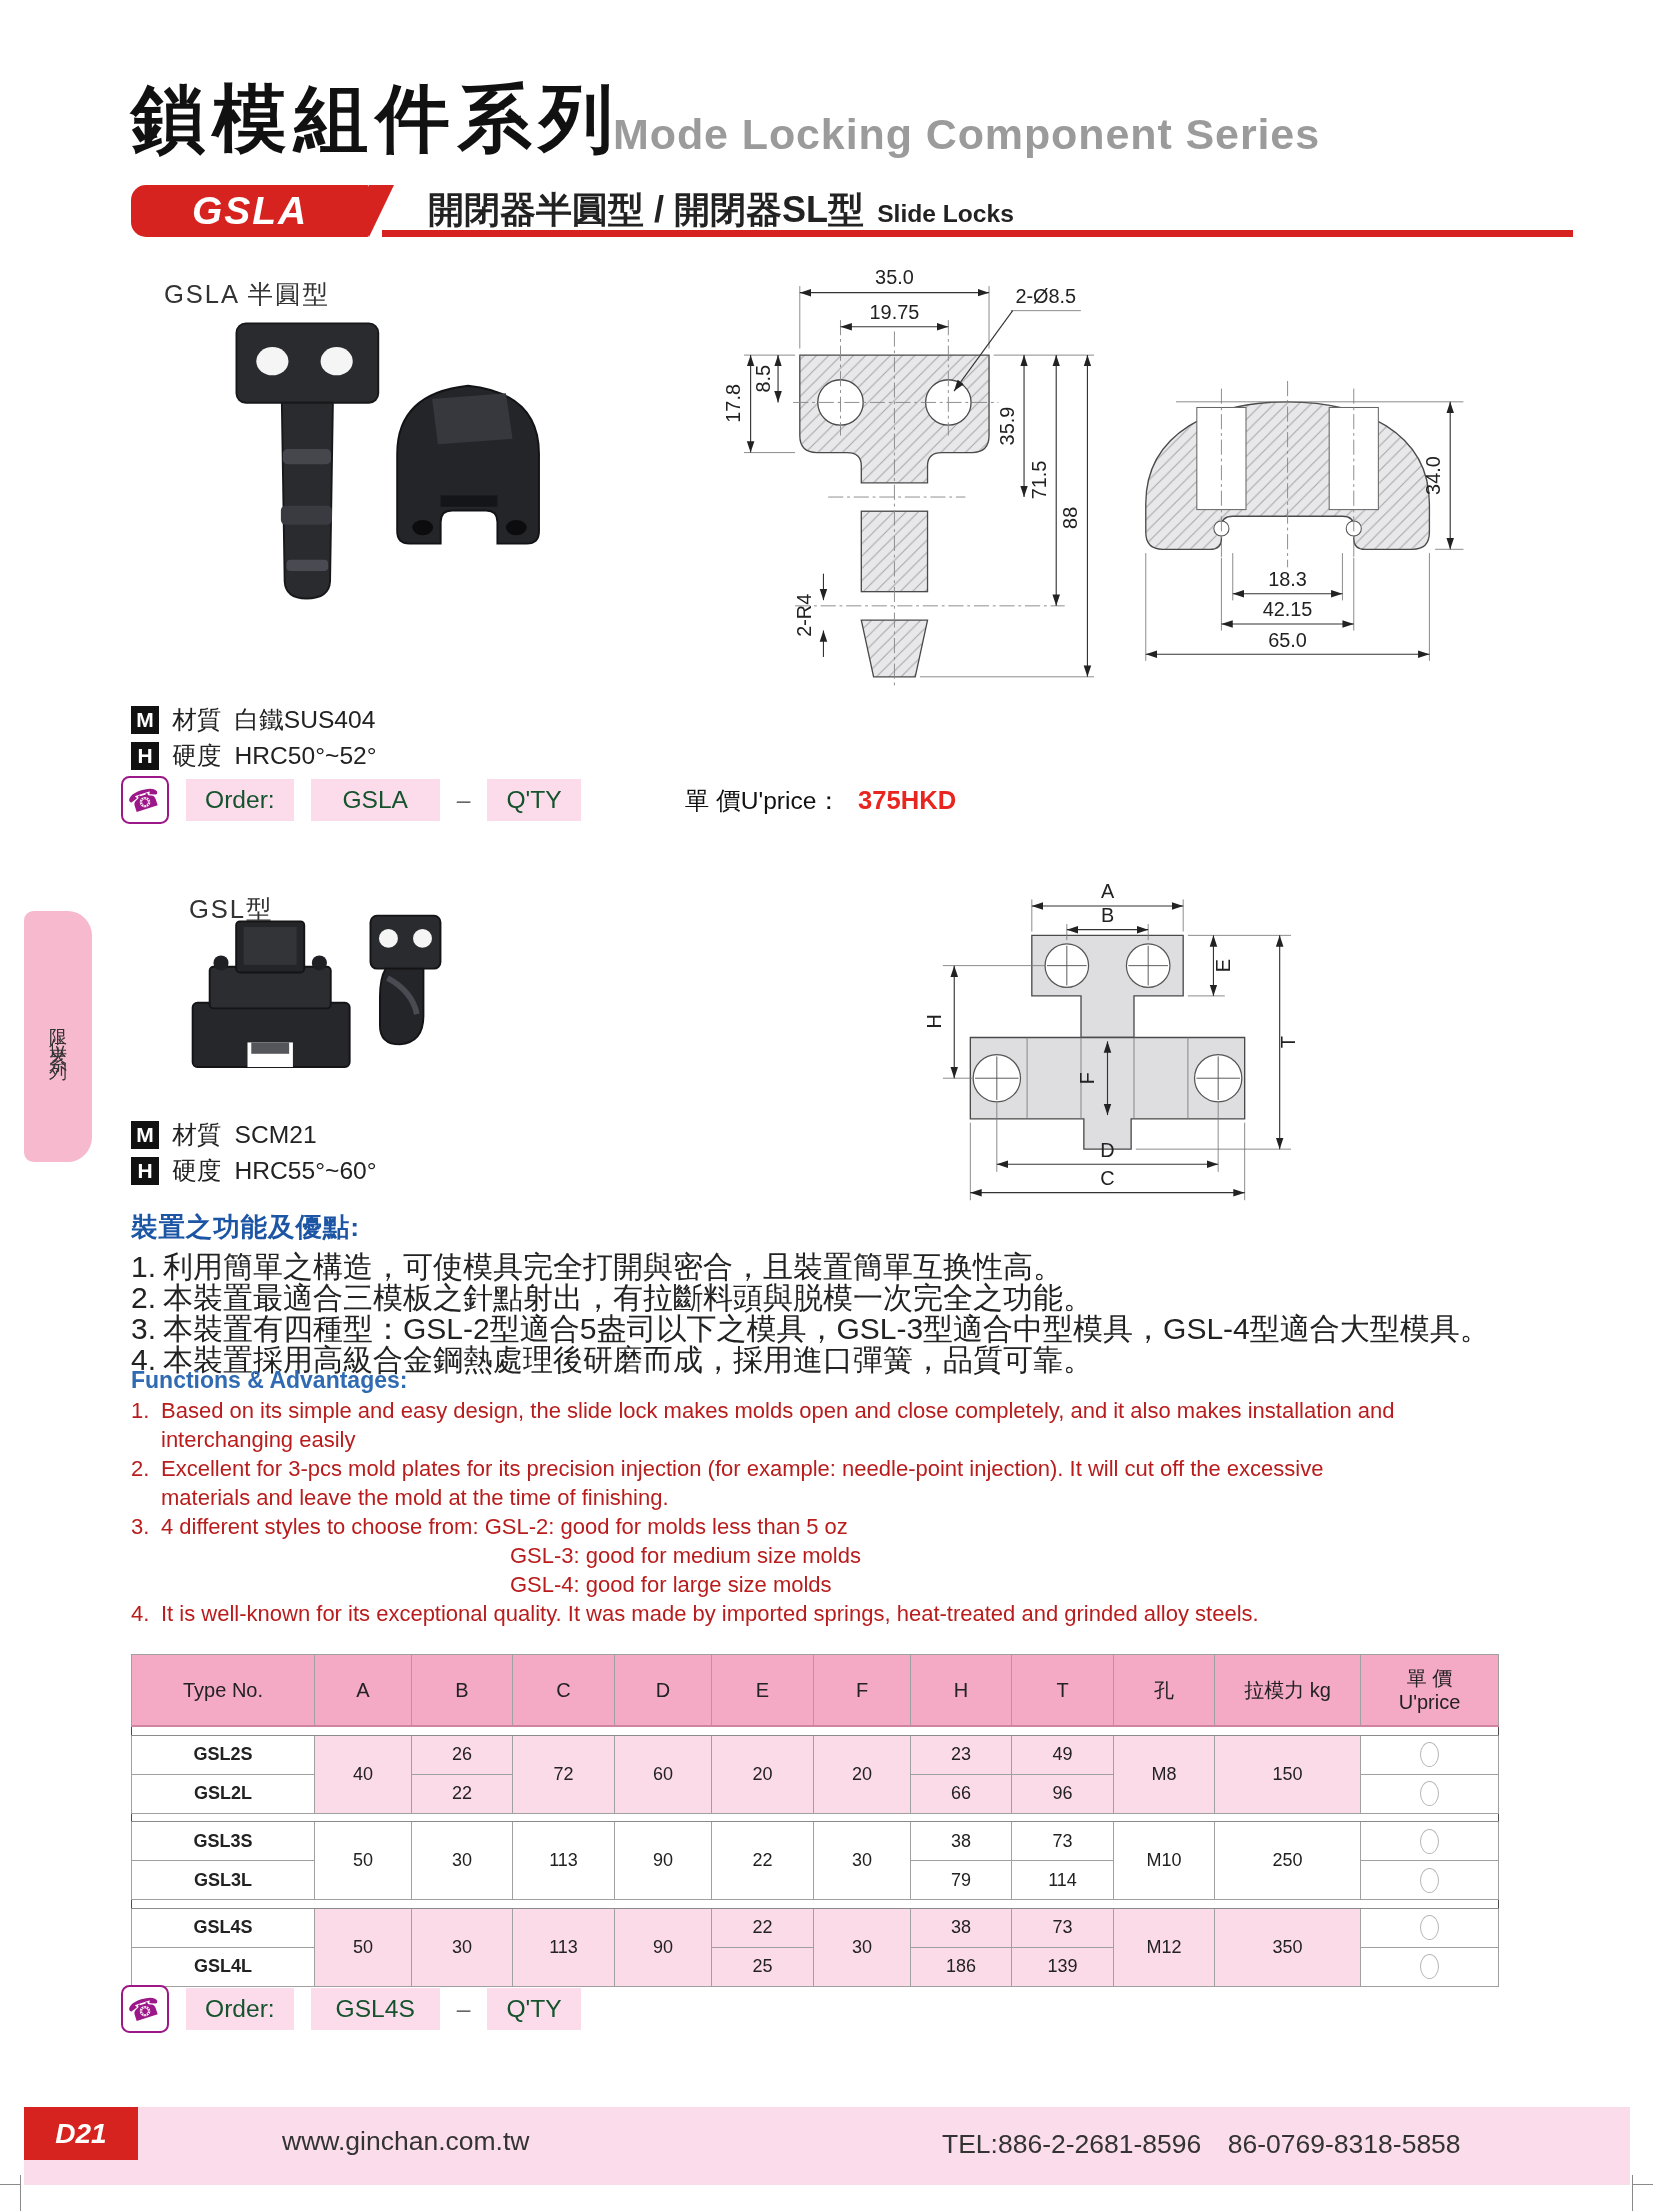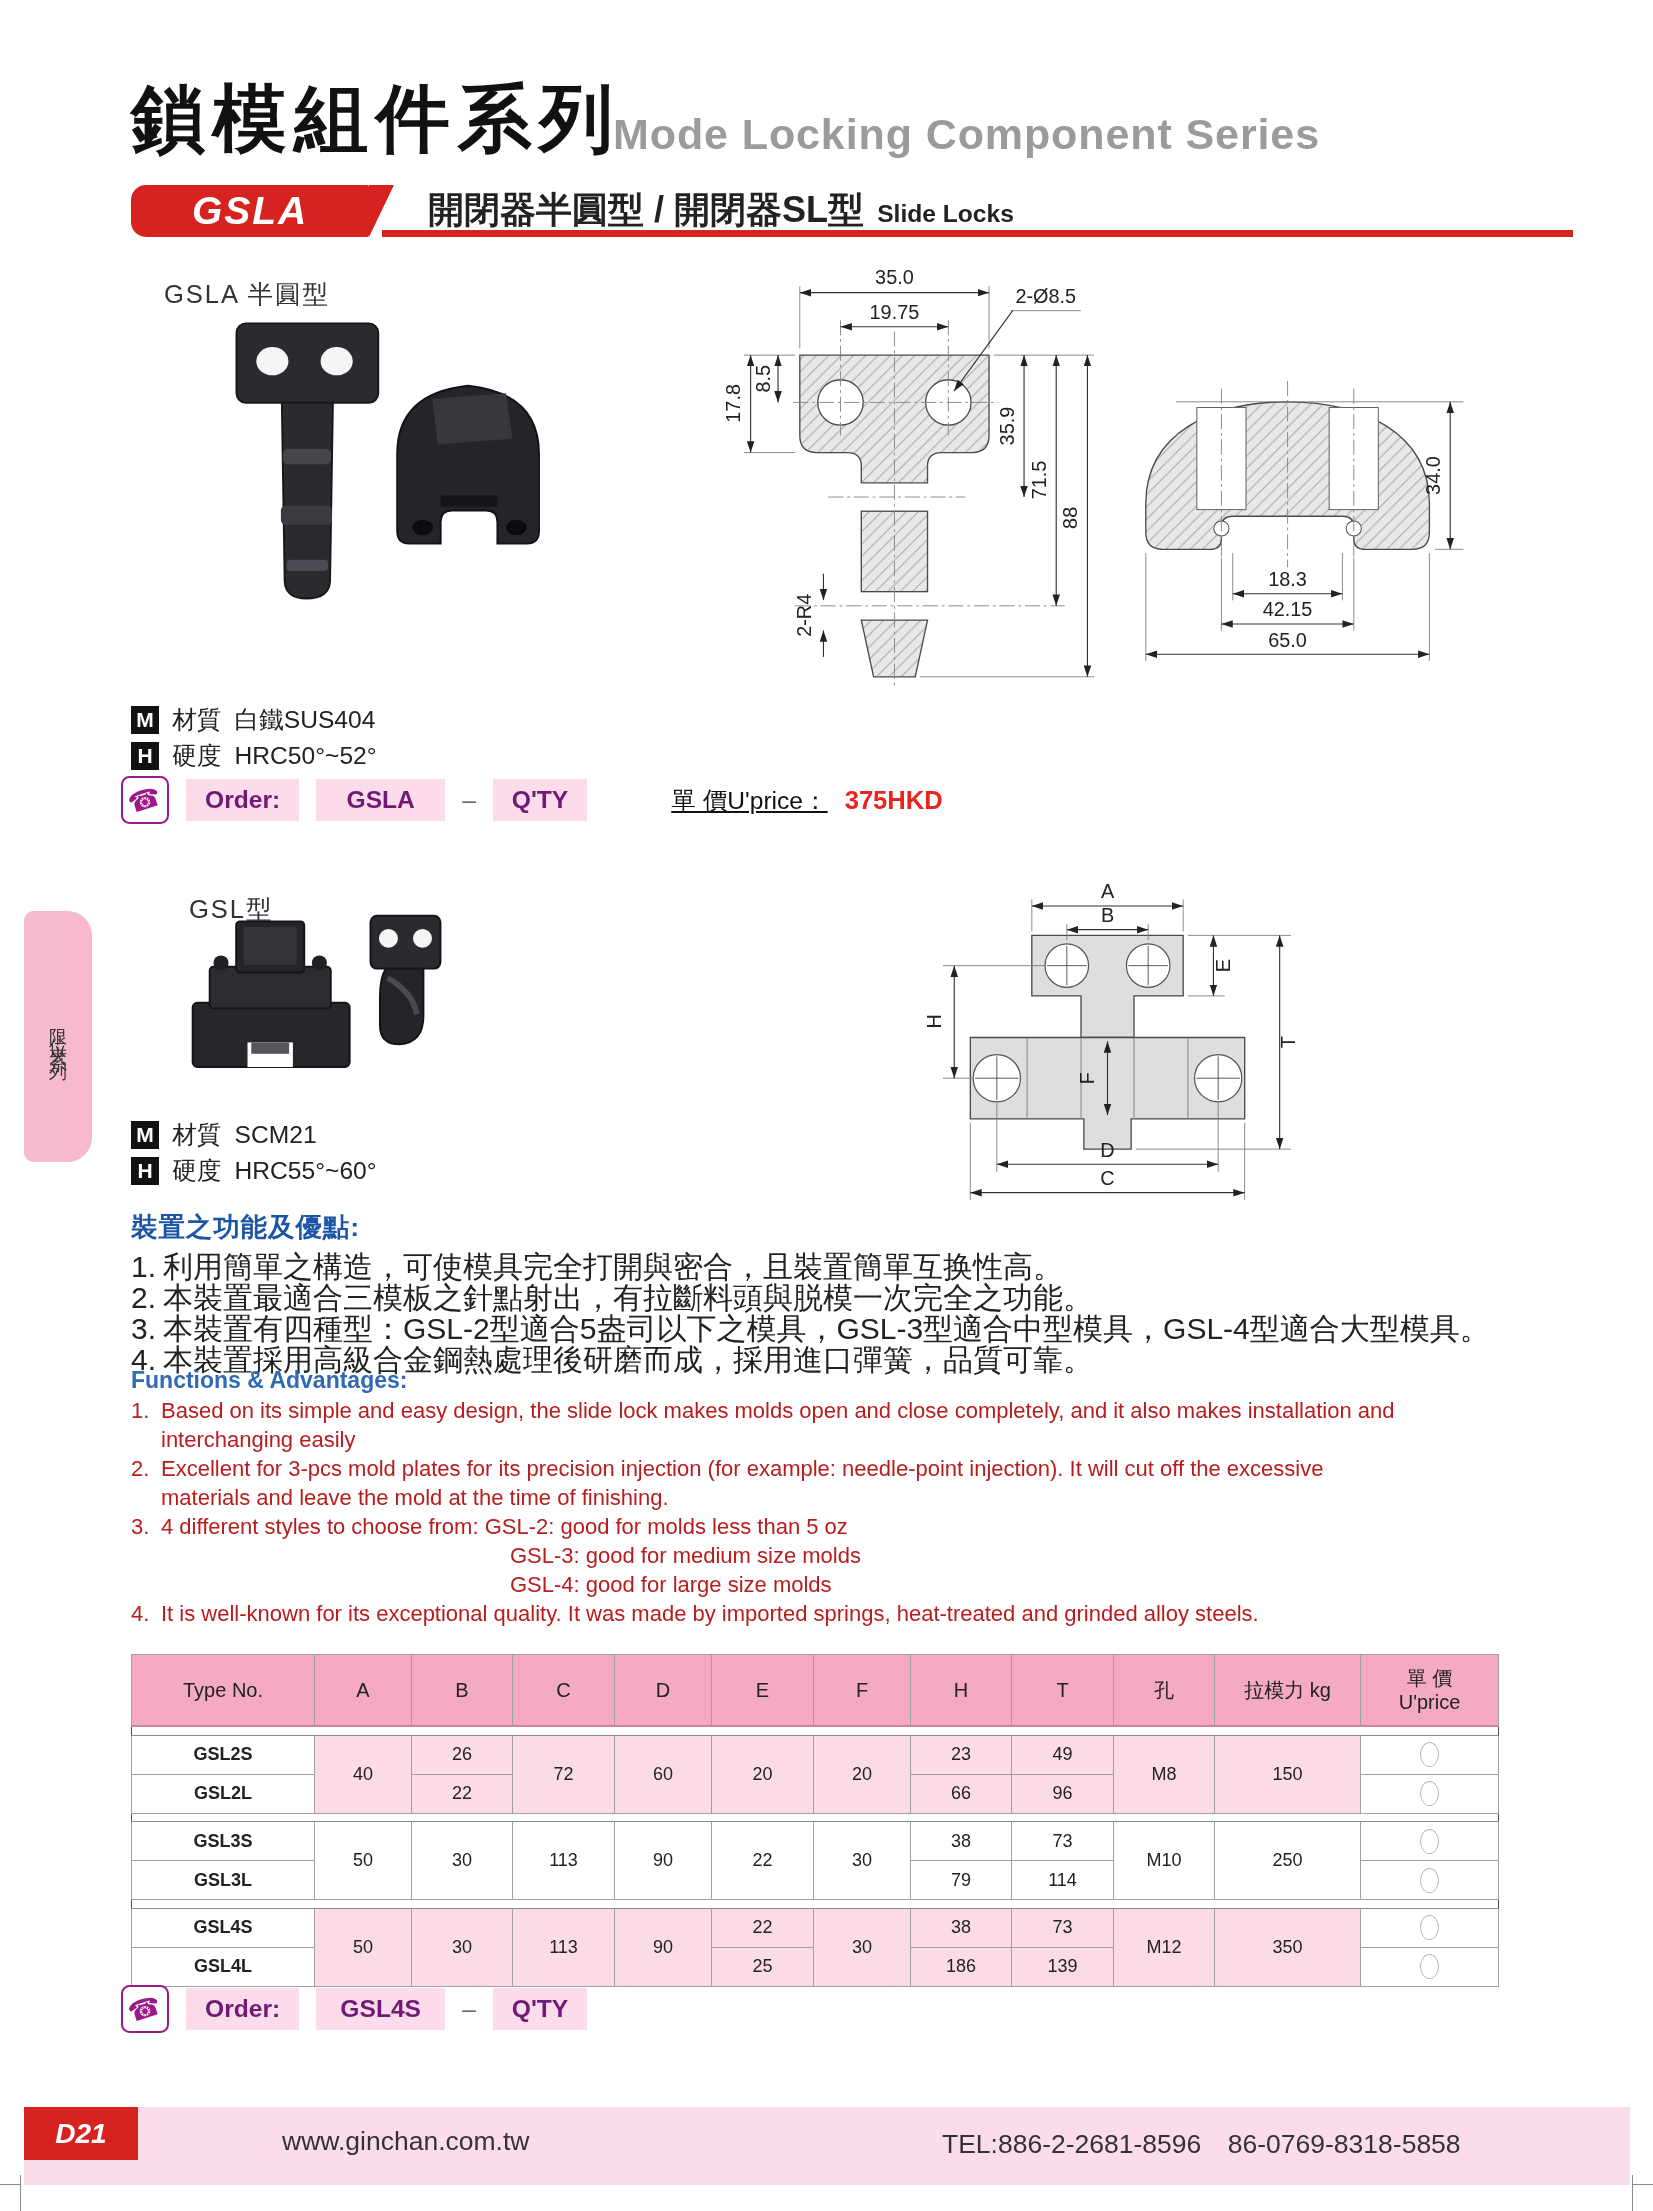--- a/index.html
+++ b/index.html
@@ -24,24 +24,24 @@
   
   .spec-line{display:flex;align-items:center;gap:13.2px;font-size:24.6px;color:#222;white-space:nowrap;}
   .tagbox{display:inline-flex;width:28px;height:28px;background:#111;color:#fff;font-size:21px;font-weight:bold;
           align-items:center;justify-content:center;}
 
   
   .order-row{display:flex;align-items:center;gap:17px;font-size:24.6px;white-space:nowrap;}
   .phonebox{width:44px;height:44px;border:2.8px solid #9c1788;border-radius:8.5px;background:#fff;
             display:flex;align-items:center;justify-content:center;}
   .phonebox span{color:#9c1788;font-size:26.5px;transform:rotate(-18deg);}
-  .pinkbox{background:#fcdcea;padding:6.6px 19px;color:#701a75;font-weight:bold;}
+  .pinkbox{background:#fcdcea;padding:6.6px 19px;color:#14532d;}
   .modelbox{min-width:91px;text-align:center;}
   .dash{color:#666;}
-  .price-label{margin-left:67px;color:#111;text-decoration:underline;}
+  .price-label{margin-left:87px;color:#111;}
   .price-val{color:#e8261f;font-weight:bold;font-size:25.6px;}
 
   
   .side-tab{left:24px;top:911px;width:68px;height:251px;background:#f6b9ce;border-radius:9.5px 24.6px 24.6px 9.5px;
             display:flex;align-items:center;justify-content:center;}
   .side-tab span{writing-mode:vertical-rl;text-orientation:upright;font-size:18px;color:#333;letter-spacing:8.5px;}
 
   
   .feat-h-zh{font-size:26.5px;font-weight:bold;color:#1d55a5;letter-spacing:0.9px;}
   .feat-h-en{font-size:23px;font-weight:bold;color:#2f6ab2;}

